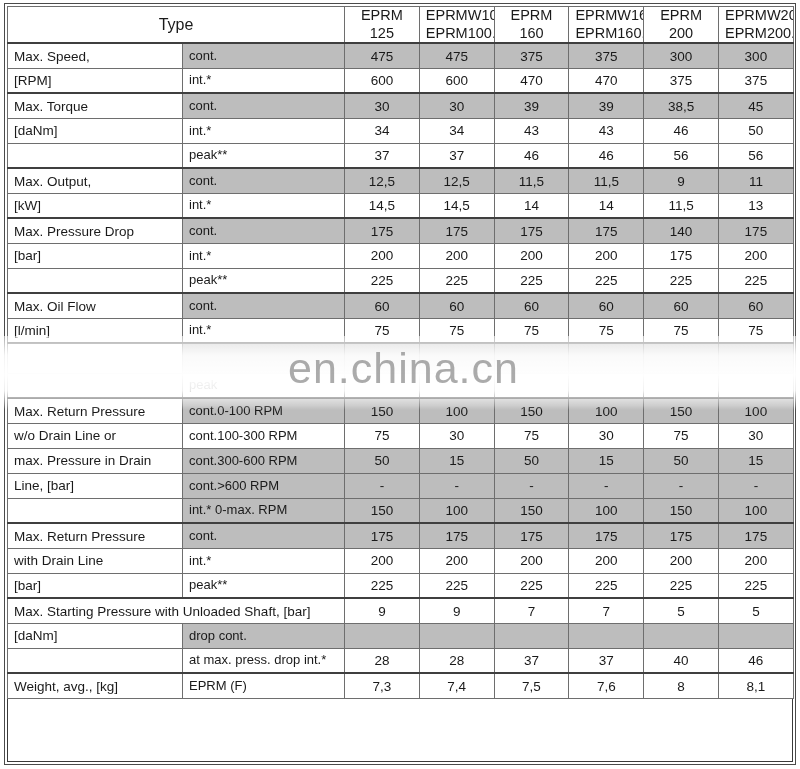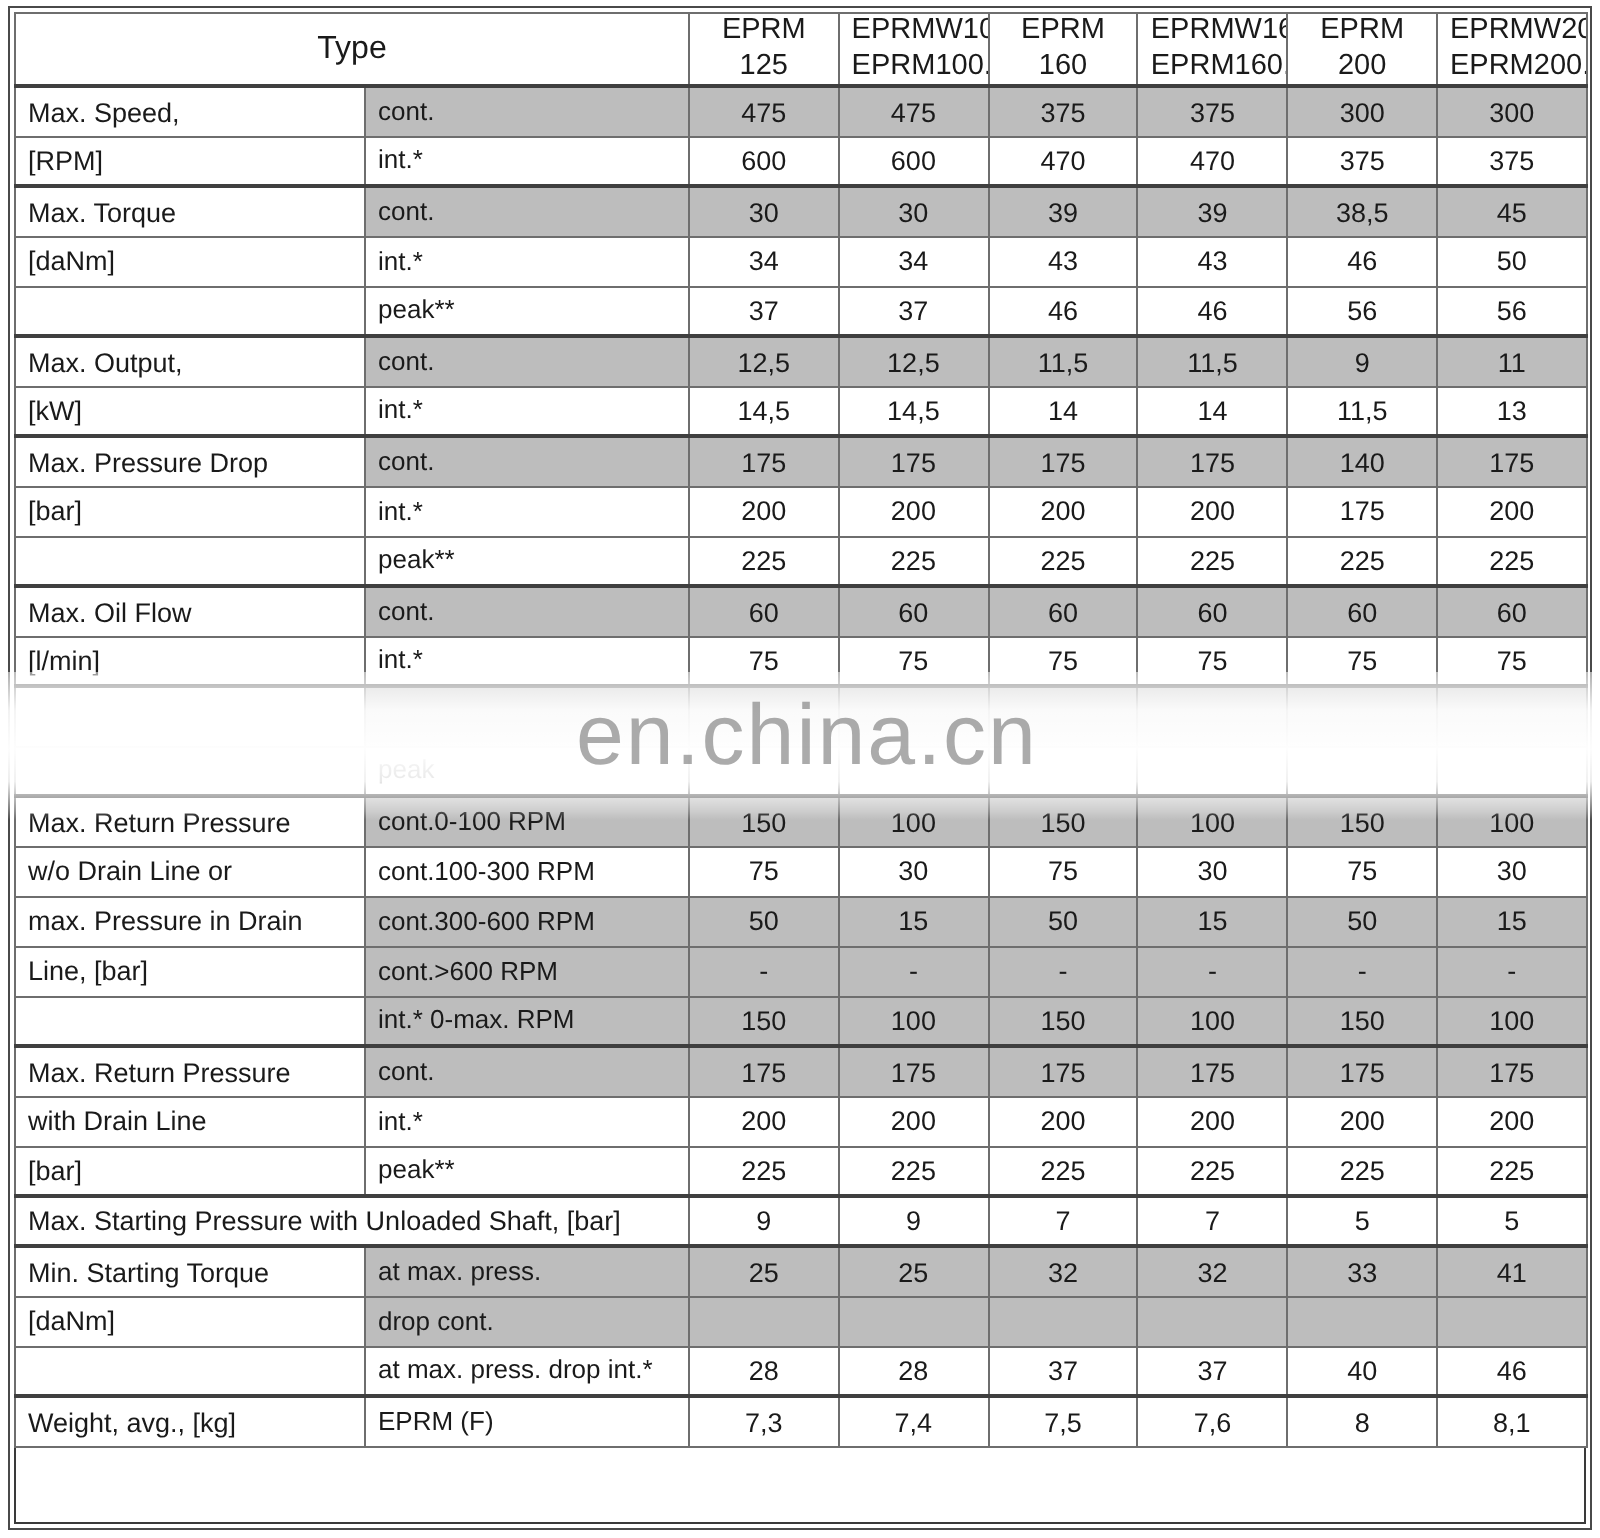--- a/index.html
+++ b/index.html
@@ -336,30 +336,20 @@
         </tr>
         <tr class="r25 secTop">
           <td class="lab white" colspan="2">Max. Starting Pressure with Unloaded Shaft, [bar]</td>
           <td class="num white">9</td>
           <td class="num white">9</td>
           <td class="num white">7</td>
           <td class="num white">7</td>
           <td class="num white">5</td>
           <td class="num white">5</td>
         </tr>
-        <tr class="r25 secTop">
-          <td class="lab white">Min. Starting Torque</td>
-          <td class="sub gray">at max. press.</td>
-          <td class="num gray">25</td>
-          <td class="num gray">25</td>
-          <td class="num gray">32</td>
-          <td class="num gray">32</td>
-          <td class="num gray">33</td>
-          <td class="num gray">41</td>
-        </tr>
         <tr class="r25">
           <td class="lab white">[daNm]</td>
           <td class="sub gray">drop cont.</td>
           <td class="num gray"></td>
           <td class="num gray"></td>
           <td class="num gray"></td>
           <td class="num gray"></td>
           <td class="num gray"></td>
           <td class="num gray"></td>
         </tr>

